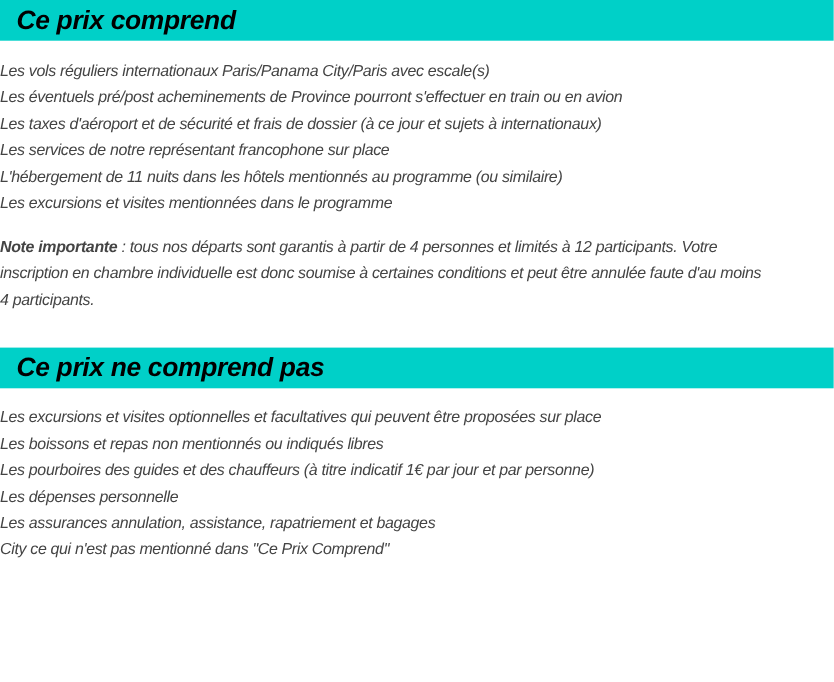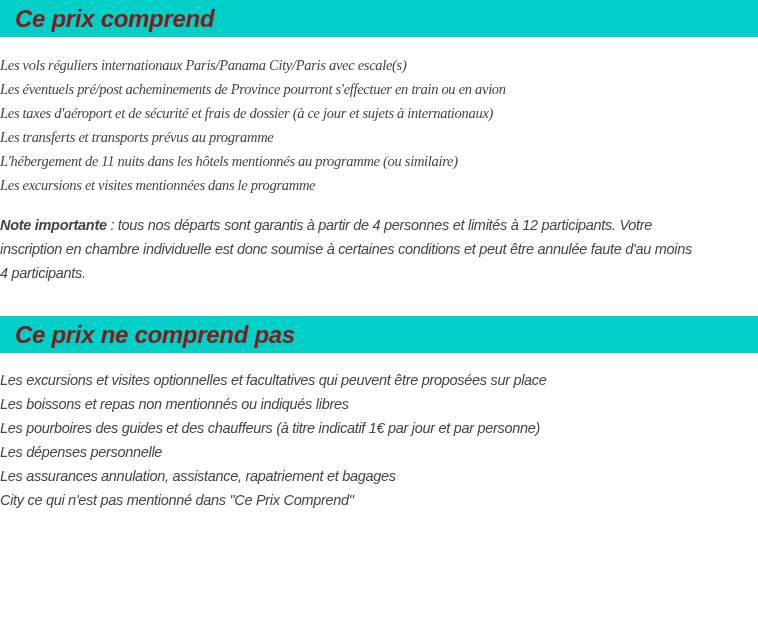--- a/index.html
+++ b/index.html
@@ -17,42 +17,41 @@
     .section-header {
       background: #00d0c8;
       height: 37px;
       display: flex;
       align-items: center;
       padding-left: 15px;
       box-sizing: border-box;
     }
     .section-header h2 {
       margin: 0;
-      color: #7f1d1d;
+      color: #000000;
       font-size: 24px;
       font-style: italic;
       font-weight: bold;
       letter-spacing: -0.3px;
       line-height: 37px;
     }
     .item-list {
       list-style: none;
       margin: 0;
       padding: 0;
     }
     .item-list li {
       font-size: 14.5px;
       font-style: italic;
       line-height: 24px;
       letter-spacing: -0.3px;
       white-space: nowrap;
     }
     #included-section .item-list {
       margin-top: 16px;
-      font-family: Liberation Serif, serif;
     }
     #excluded-section .item-list {
       margin-top: 15px;
     }
     .note {
       margin: 16px 0 0 0;
       font-size: 14.5px;
       font-style: italic;
       line-height: 24px;
       letter-spacing: -0.3px;
@@ -69,21 +68,21 @@
 <body>
 
 <section id="included-section">
   <div class="section-header">
     <h2>Ce prix comprend</h2>
   </div>
   <ul class="item-list">
     <li>Les vols réguliers internationaux Paris/Panama City/Paris avec escale(s)</li>
     <li>Les éventuels pré/post acheminements de Province pourront s'effectuer en train ou en avion</li>
     <li>Les taxes d'aéroport et de sécurité et frais de dossier (à ce jour et sujets à internationaux)</li>
-    <li>Les transferts et transports prévus au programme</li>
+    <li>Les services de notre représentant francophone sur place</li>
     <li>L'hébergement de 11 nuits dans les hôtels mentionnés au programme (ou similaire)</li>
     <li>Les excursions et visites mentionnées dans le programme</li>
   </ul>
   <p class="note"><b>Note importante</b><span> : tous nos départs sont garantis à partir de 4 personnes et limités à 12 participants. Votre inscription en chambre individuelle est donc soumise à certaines conditions et peut être annulée faute d'au moins 4 participants.</span></p>
 </section>
 
 <section id="excluded-section">
   <div class="section-header">
     <h2>Ce prix ne comprend pas</h2>
   </div>

